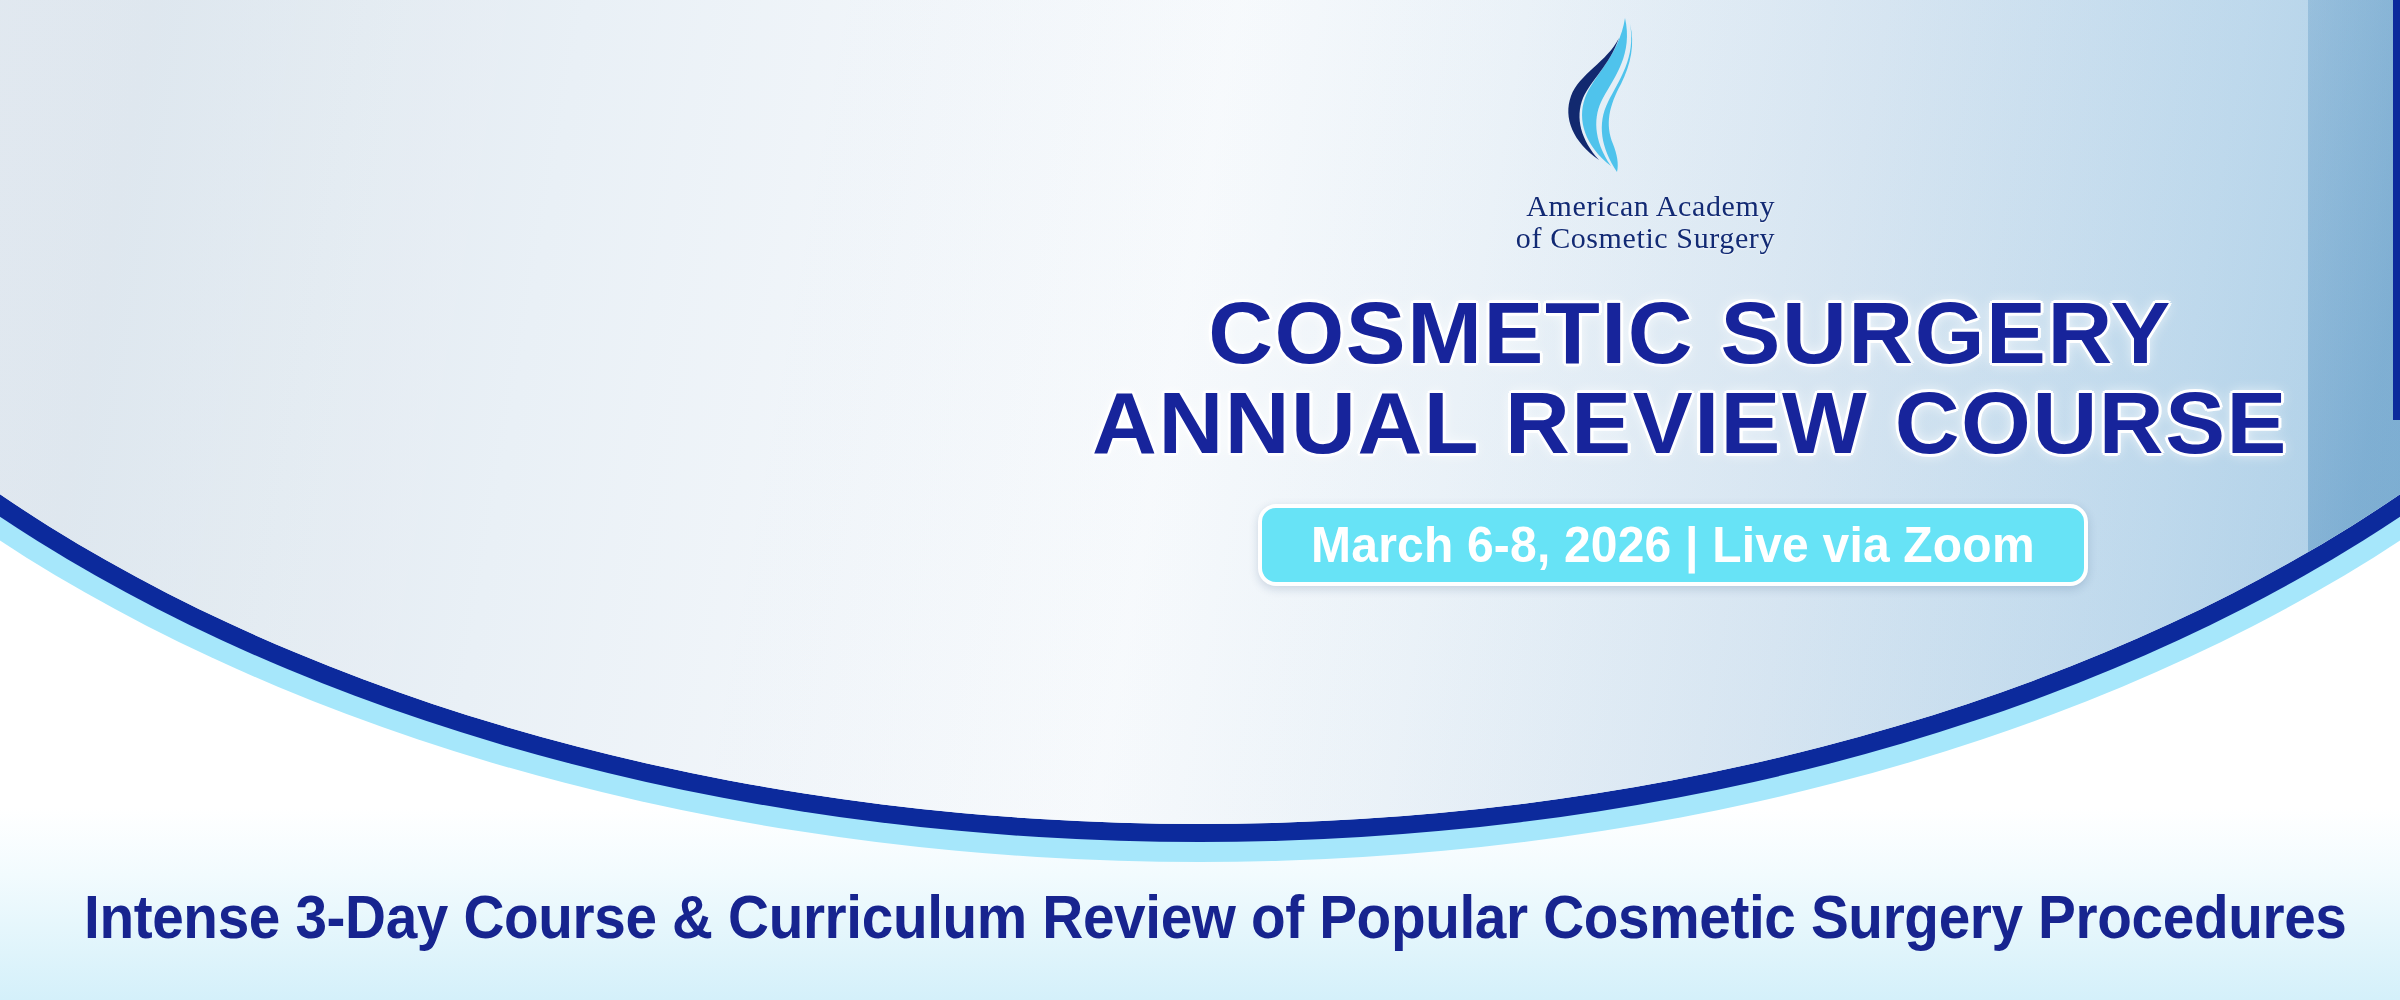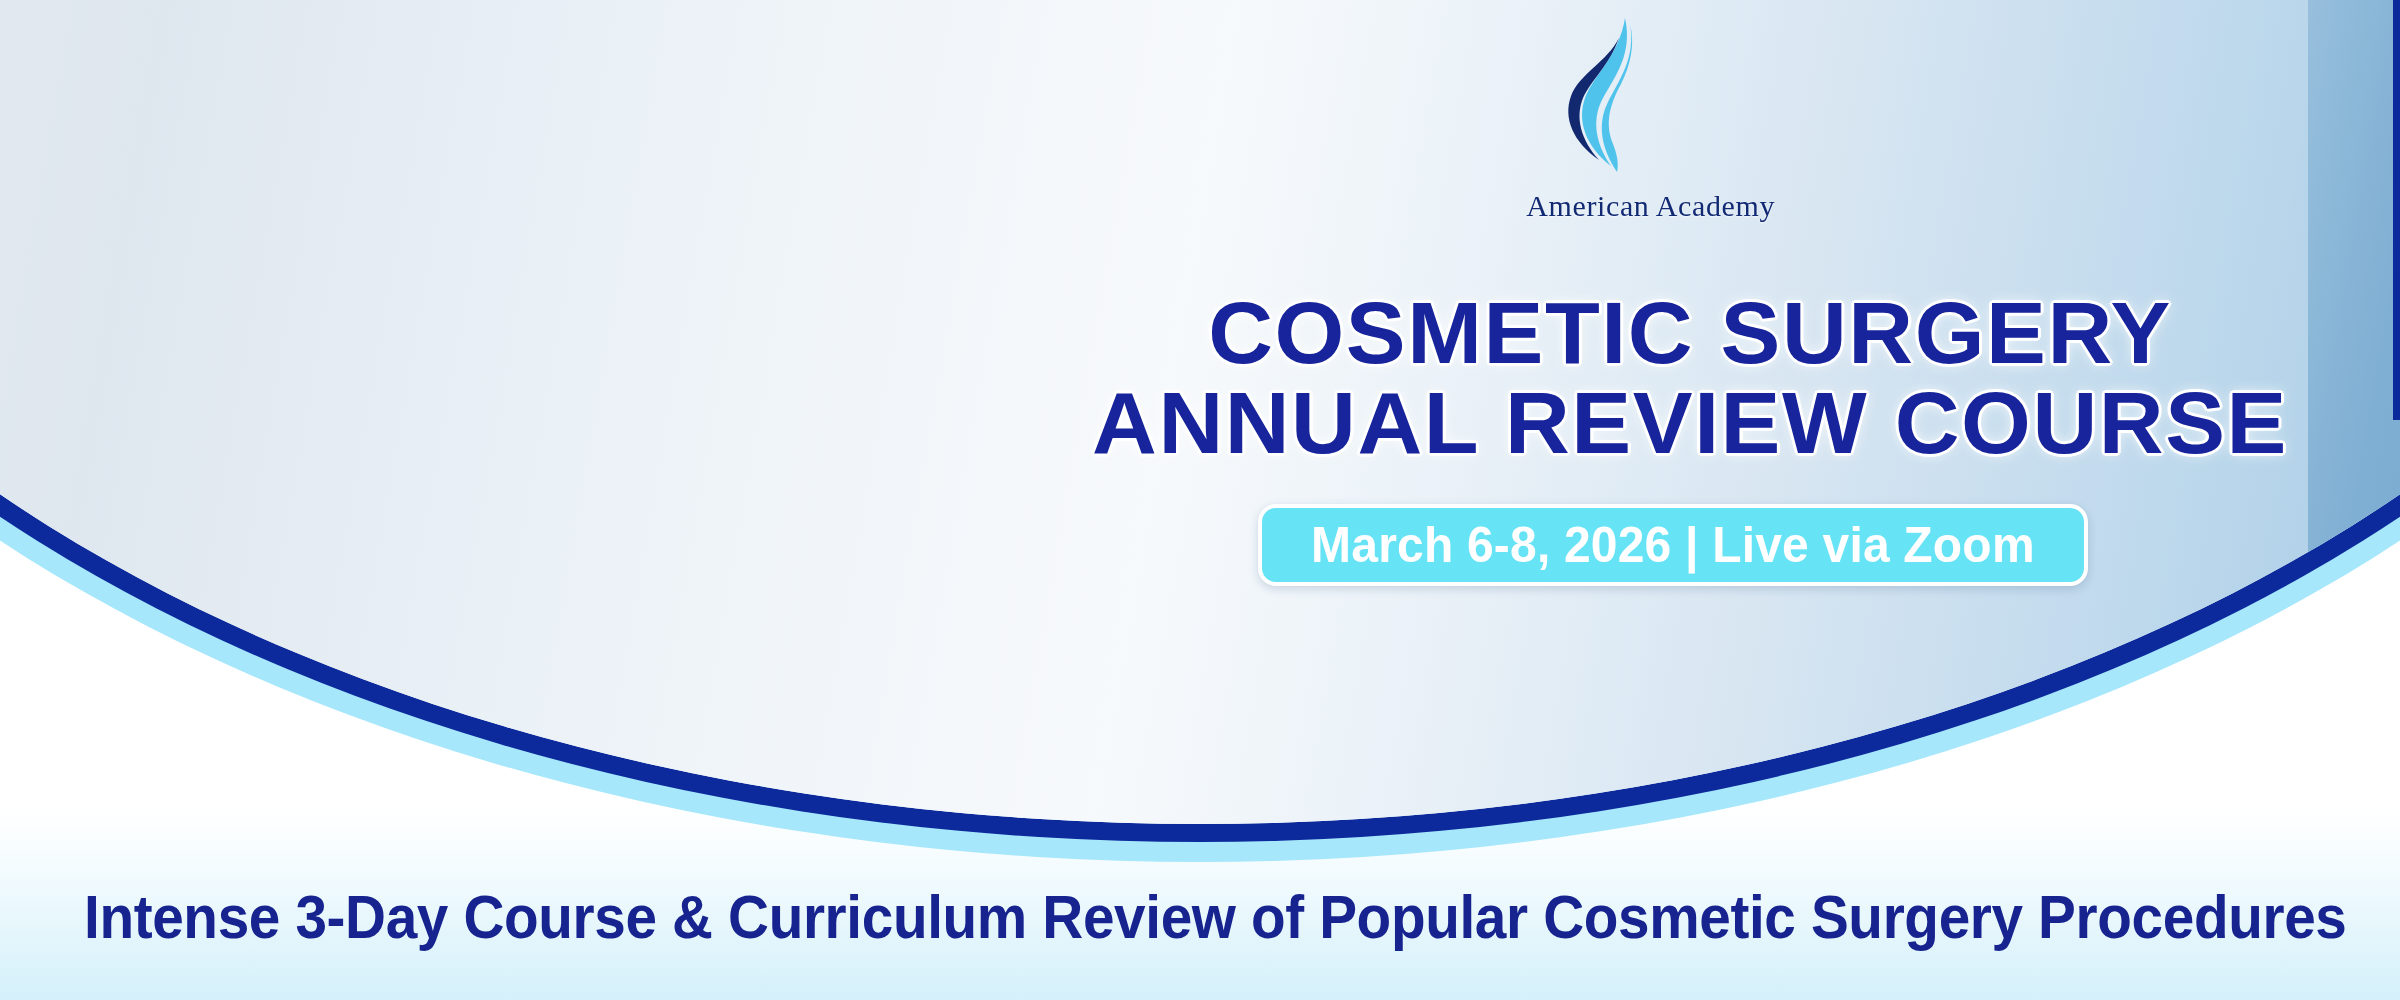--- a/index.html
+++ b/index.html
@@ -189,20 +189,21 @@
   <div class="logo">
     <div class="logo-mark">
       <svg viewBox="0 0 150 170" width="150" height="170" aria-hidden="true">
         <path d="M78,4 C86,40 68,62 56,84 C46,102 46,126 64,152 C38,132 30,106 38,84 C46,62 72,42 78,4 Z" fill="#4fc3ec"></path>
         <path d="M72,24 C62,52 44,66 36,84 C28,104 34,126 52,146 C26,128 16,104 24,82 C32,60 60,48 72,24 Z" fill="#12296f"></path>
         <path d="M83,10 C89,44 72,66 61,88 C50,110 54,134 70,158 C72,150 70,140 66,130 C58,110 62,92 74,70 C84,50 88,30 83,10 Z" fill="#4fc3ec"></path>
       </svg>
     </div>
     <div class="logo-text">
       <span class="l1">American Academy</span>
+      <span class="l2">of Cosmetic Surgery</span>
     </div>
   </div>
 
   <div class="headline">
     <span class="hl-line">COSMETIC SURGERY</span>
     <span class="hl-line">ANNUAL REVIEW COURSE</span>
   </div>
 
   <div class="date-badge">
     <span class="date-badge-text">March 6-8, 2026 | Live via Zoom</span>

